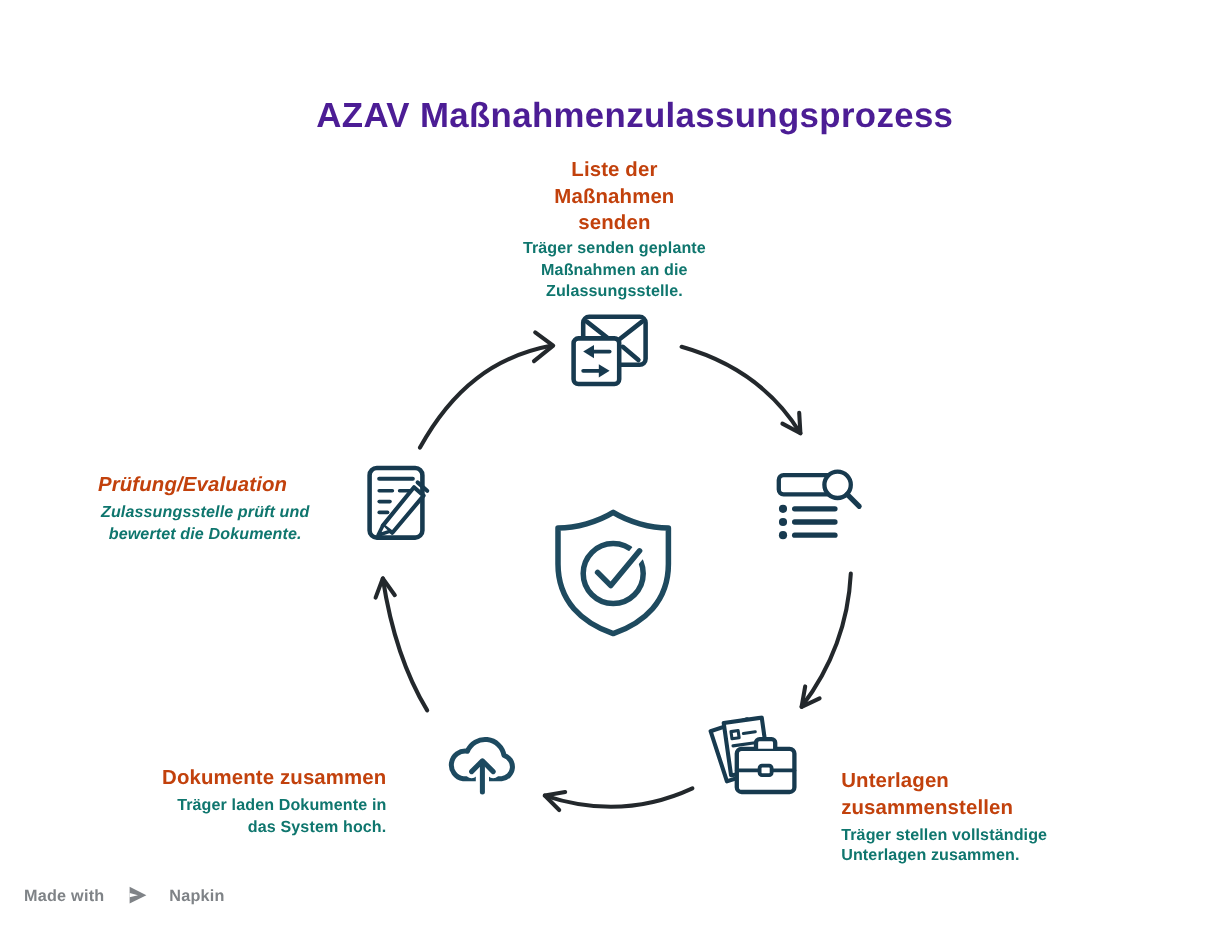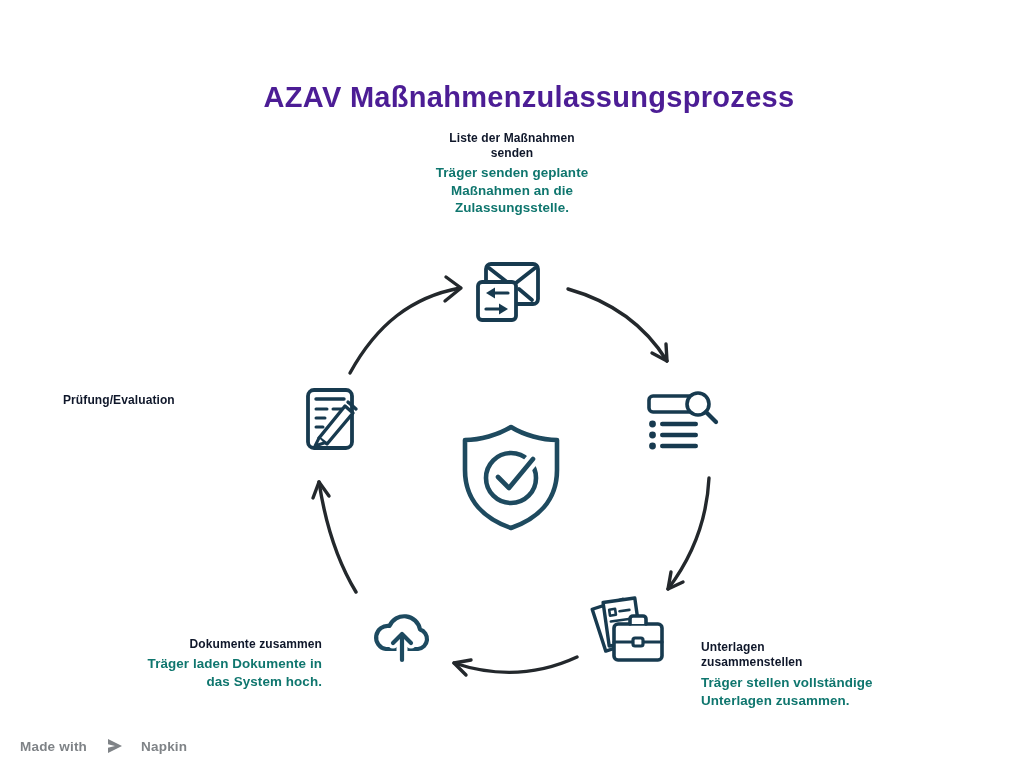--- a/index.html
+++ b/index.html
@@ -8,41 +8,41 @@
     font-family:"Liberation Sans", sans-serif;overflow:hidden;
   }
   .title{
     position:absolute;top:64px;left:0;width:1024px;text-align:center;
     font-size:29px;font-weight:700;color:#4c1d95;letter-spacing:.3px;margin:17px;
   }
   .arrows{position:absolute;left:0;top:0;}
   .icon{position:absolute;}
   .step-text{position:absolute;}
   .step-text .h{
-    margin:0;font-size:12px;font-weight:700;color:#0f172a;line-height:1.28;letter-spacing:.1px;
+    margin:0;font-size:17px;font-weight:700;color:#c2410c;line-height:1.28;letter-spacing:.1px;
   }
   .step-text .b{
     margin:3px 0 0;font-size:13.4px;font-weight:600;color:#0f766e;line-height:1.33;letter-spacing:.1px;
   }
   
   .s1{left:402px;top:131px;width:220px;text-align:center;}
   .s1 .h{width:164px;margin:0 auto;}
   .s1 .b{width:172px;margin:2px auto 0;}
   
   .s2{left:765px;top:393px;width:190px;text-align:left;}
   .s2 .b{width:178px;}
   
   .s3{left:701px;top:640px;width:195px;text-align:left;}
   .s3 .h{width:150px;}
   .s3 .b{width:186px;}
   
   .s4{right:702px;top:637px;width:205px;text-align:right;}
   .s4 .b{width:180px;margin-left:auto;}
   
-  .s5{right:766px;top:393px;width:195px;text-align:left;}
+  .s5{right:766px;top:393px;width:195px;text-align:center;font-style:italic;}
   .s5 .b{width:174px;margin-left:auto;}
   .i-envelope{left:474px;top:258px;}
   .i-list{left:646px;top:390px;}
   .i-briefcase{left:590px;top:596px;}
   .i-cloud{left:366px;top:601px;}
   .i-clipboard{left:302px;top:386px;}
   .i-shield{left:454px;top:420px;}
   .watermark{
     position:absolute;left:20px;top:737px;display:flex;align-items:center;gap:18px;
     color:#7f8387;font-size:13.5px;font-weight:700;letter-spacing:.2px;
@@ -138,20 +138,21 @@
         <path d="M 27 42 L 36 33 L 45 42"></path>
     </g>
     <g fill="none" stroke="#1d4a60" stroke-width="4.2" stroke-linecap="round" stroke-linejoin="round">
       <path d="M 36 59 V 34"></path>
         <path d="M 27 42 L 36 33 L 45 42"></path>
     </g>
   </svg>
 
   <div class="step-text s5">
     <div class="h">Prüfung/Evaluation</div>
+    <div class="b">Zulassungsstelle prüft und bewertet die Dokumente.</div>
   </div>
   <svg class="icon i-clipboard" width="64" height="66" viewBox="0 0 64 66">
     <g fill="none" stroke="#173a4f" stroke-width="3.8" stroke-linecap="round" stroke-linejoin="round">
       <rect x="6" y="4" width="44" height="58" rx="6" fill="#ffffff"></rect>
       <path d="M 14 13 H 42" stroke-width="3.4"></path>
       <path d="M 14 23 H 25 M 31 23 H 42" stroke-width="3"></path>
       <path d="M 14 32 H 23" stroke-width="3"></path>
       <path d="M 14 41 H 21" stroke-width="3"></path>
       <polygon points="17,52 43,20 51,27 25,58" fill="#ffffff" stroke-width="3.4"></polygon>
       <path d="M 17 52 L 13 60 L 22 57" stroke-width="3" fill="#ffffff"></path>

